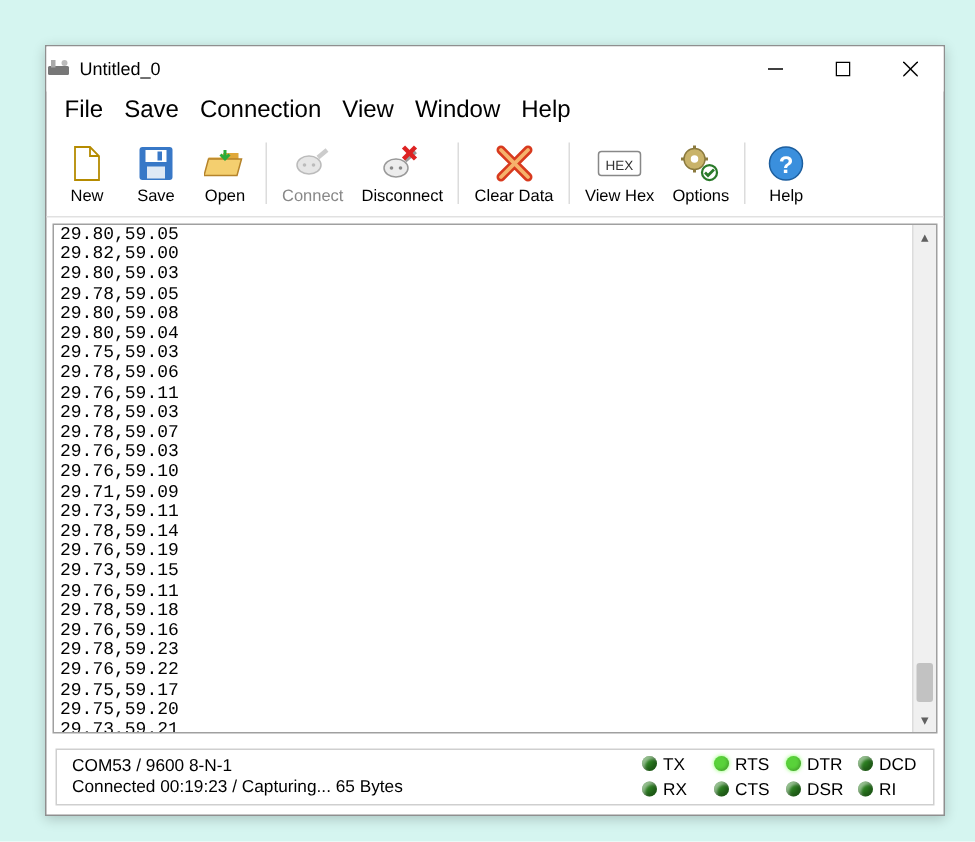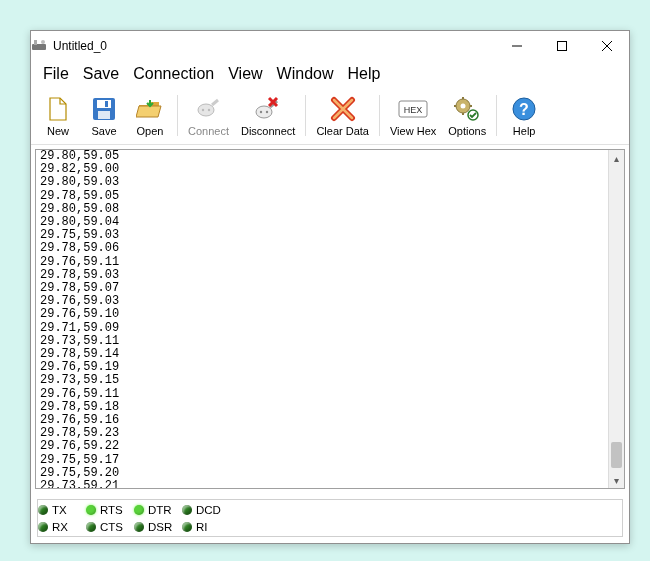--- a/index.html
+++ b/index.html
@@ -114,21 +114,21 @@
   }
   .status-right {
     display:grid;
     grid-template-columns: auto auto auto auto;
     grid-template-rows: auto auto;
     column-gap: 8px;
     row-gap: 2px;
     align-items:center;
     padding: 2px 10px 2px 0;
   }
-  .led-cell { display:flex; align-items:center; gap:4px; min-width:40px;}
+  .led-cell { display:flex; gap:4px; min-width:40px;}
   .led { width:10px; height:10px; border-radius:50%; background:#2b7d20; box-shadow: inset -2px -2px 3px rgba(0,0,0,0.3), inset 2px 2px 2px rgba(255,255,255,0.5);}
   .led.bright { background:#59d23a; box-shadow: 0 0 3px #7dff59, inset -1px -1px 2px rgba(0,0,0,0.2);}
   .bold { font-weight:400; }
 </style>
 </head>
 <body>
 
 <div class="window">
 
   <div class="titlebar">
@@ -306,20 +306,24 @@
       <div class="arrow">▴</div>
       <div class="track">
         <div class="thumb"></div>
       </div>
       <div class="arrow">▾</div>
     </div>
   </div>
 
   <div class="statuswrap">
     <div class="statusbar">
+      <div class="status-left">
+        <span>COM53 / 9600 8-N-1</span>
+        <span>Connected 00:19:23 / Capturing... 65 Bytes</span>
+      </div>
       <div class="status-right">
         <div class="led-cell">
             <span class="led"></span>
             <span>TX</span>
           </div>
         <div class="led-cell">
             <span class="led bright"></span>
             <span class="bold">RTS</span>
           </div>
         <div class="led-cell">

